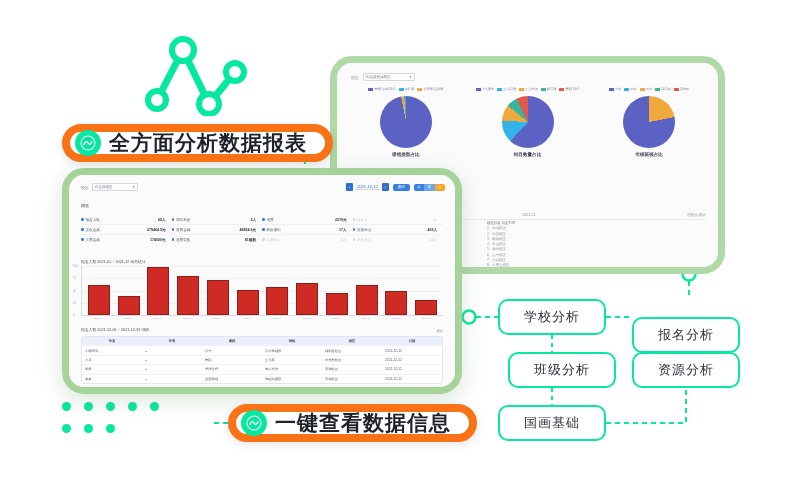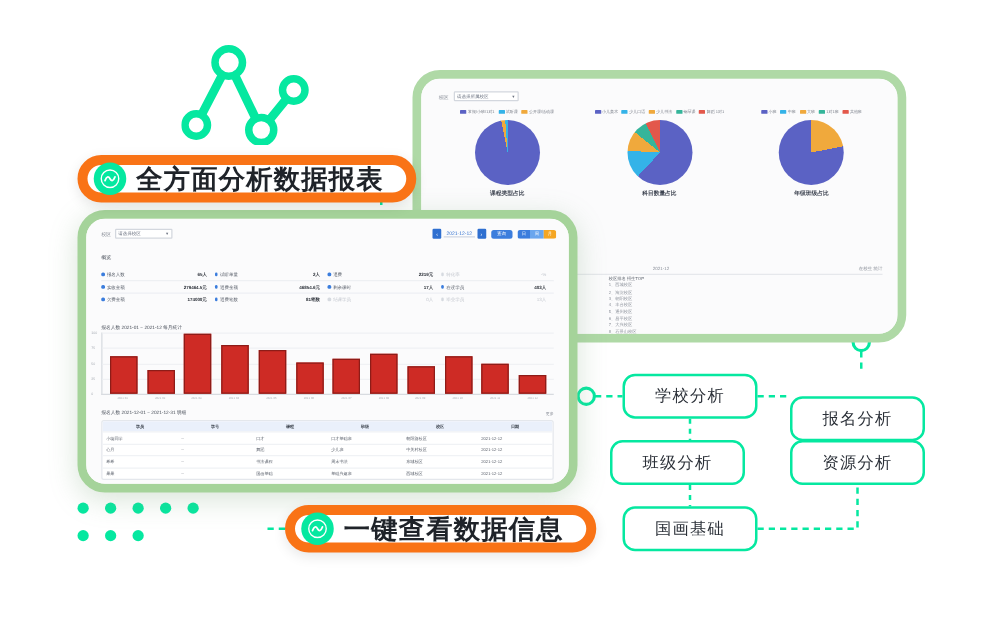--- a/index.html
+++ b/index.html
@@ -112,21 +112,21 @@
   .pill-top { left:62px; top:124px; }
   .pill-bottom { left:228px; top:404px; }
 
   
   .tag {
     position:absolute; border:2.5px solid #05E8A0; border-radius:10px; background:#fff;
     display:flex; align-items:center; justify-content:center;
     font-size:13px; color:#2b3038; width:108px; height:36px; letter-spacing:1px;
   }
   .t1 { left:498px; top:299px; }
-  .t2 { left:488px; top:352px; }
+  .t2 { left:508px; top:352px; }
   .t3 { left:498px; top:405px; }
   .t4 { left:632px; top:291px;margin-top:26px; }
   .t5 { left:632px; top:352px;text-align:right; }
 
   
   svg.links { position:absolute; inset:0; width:800px; height:500px; pointer-events:none; }
 </style>
 </head>
 <body>
 

